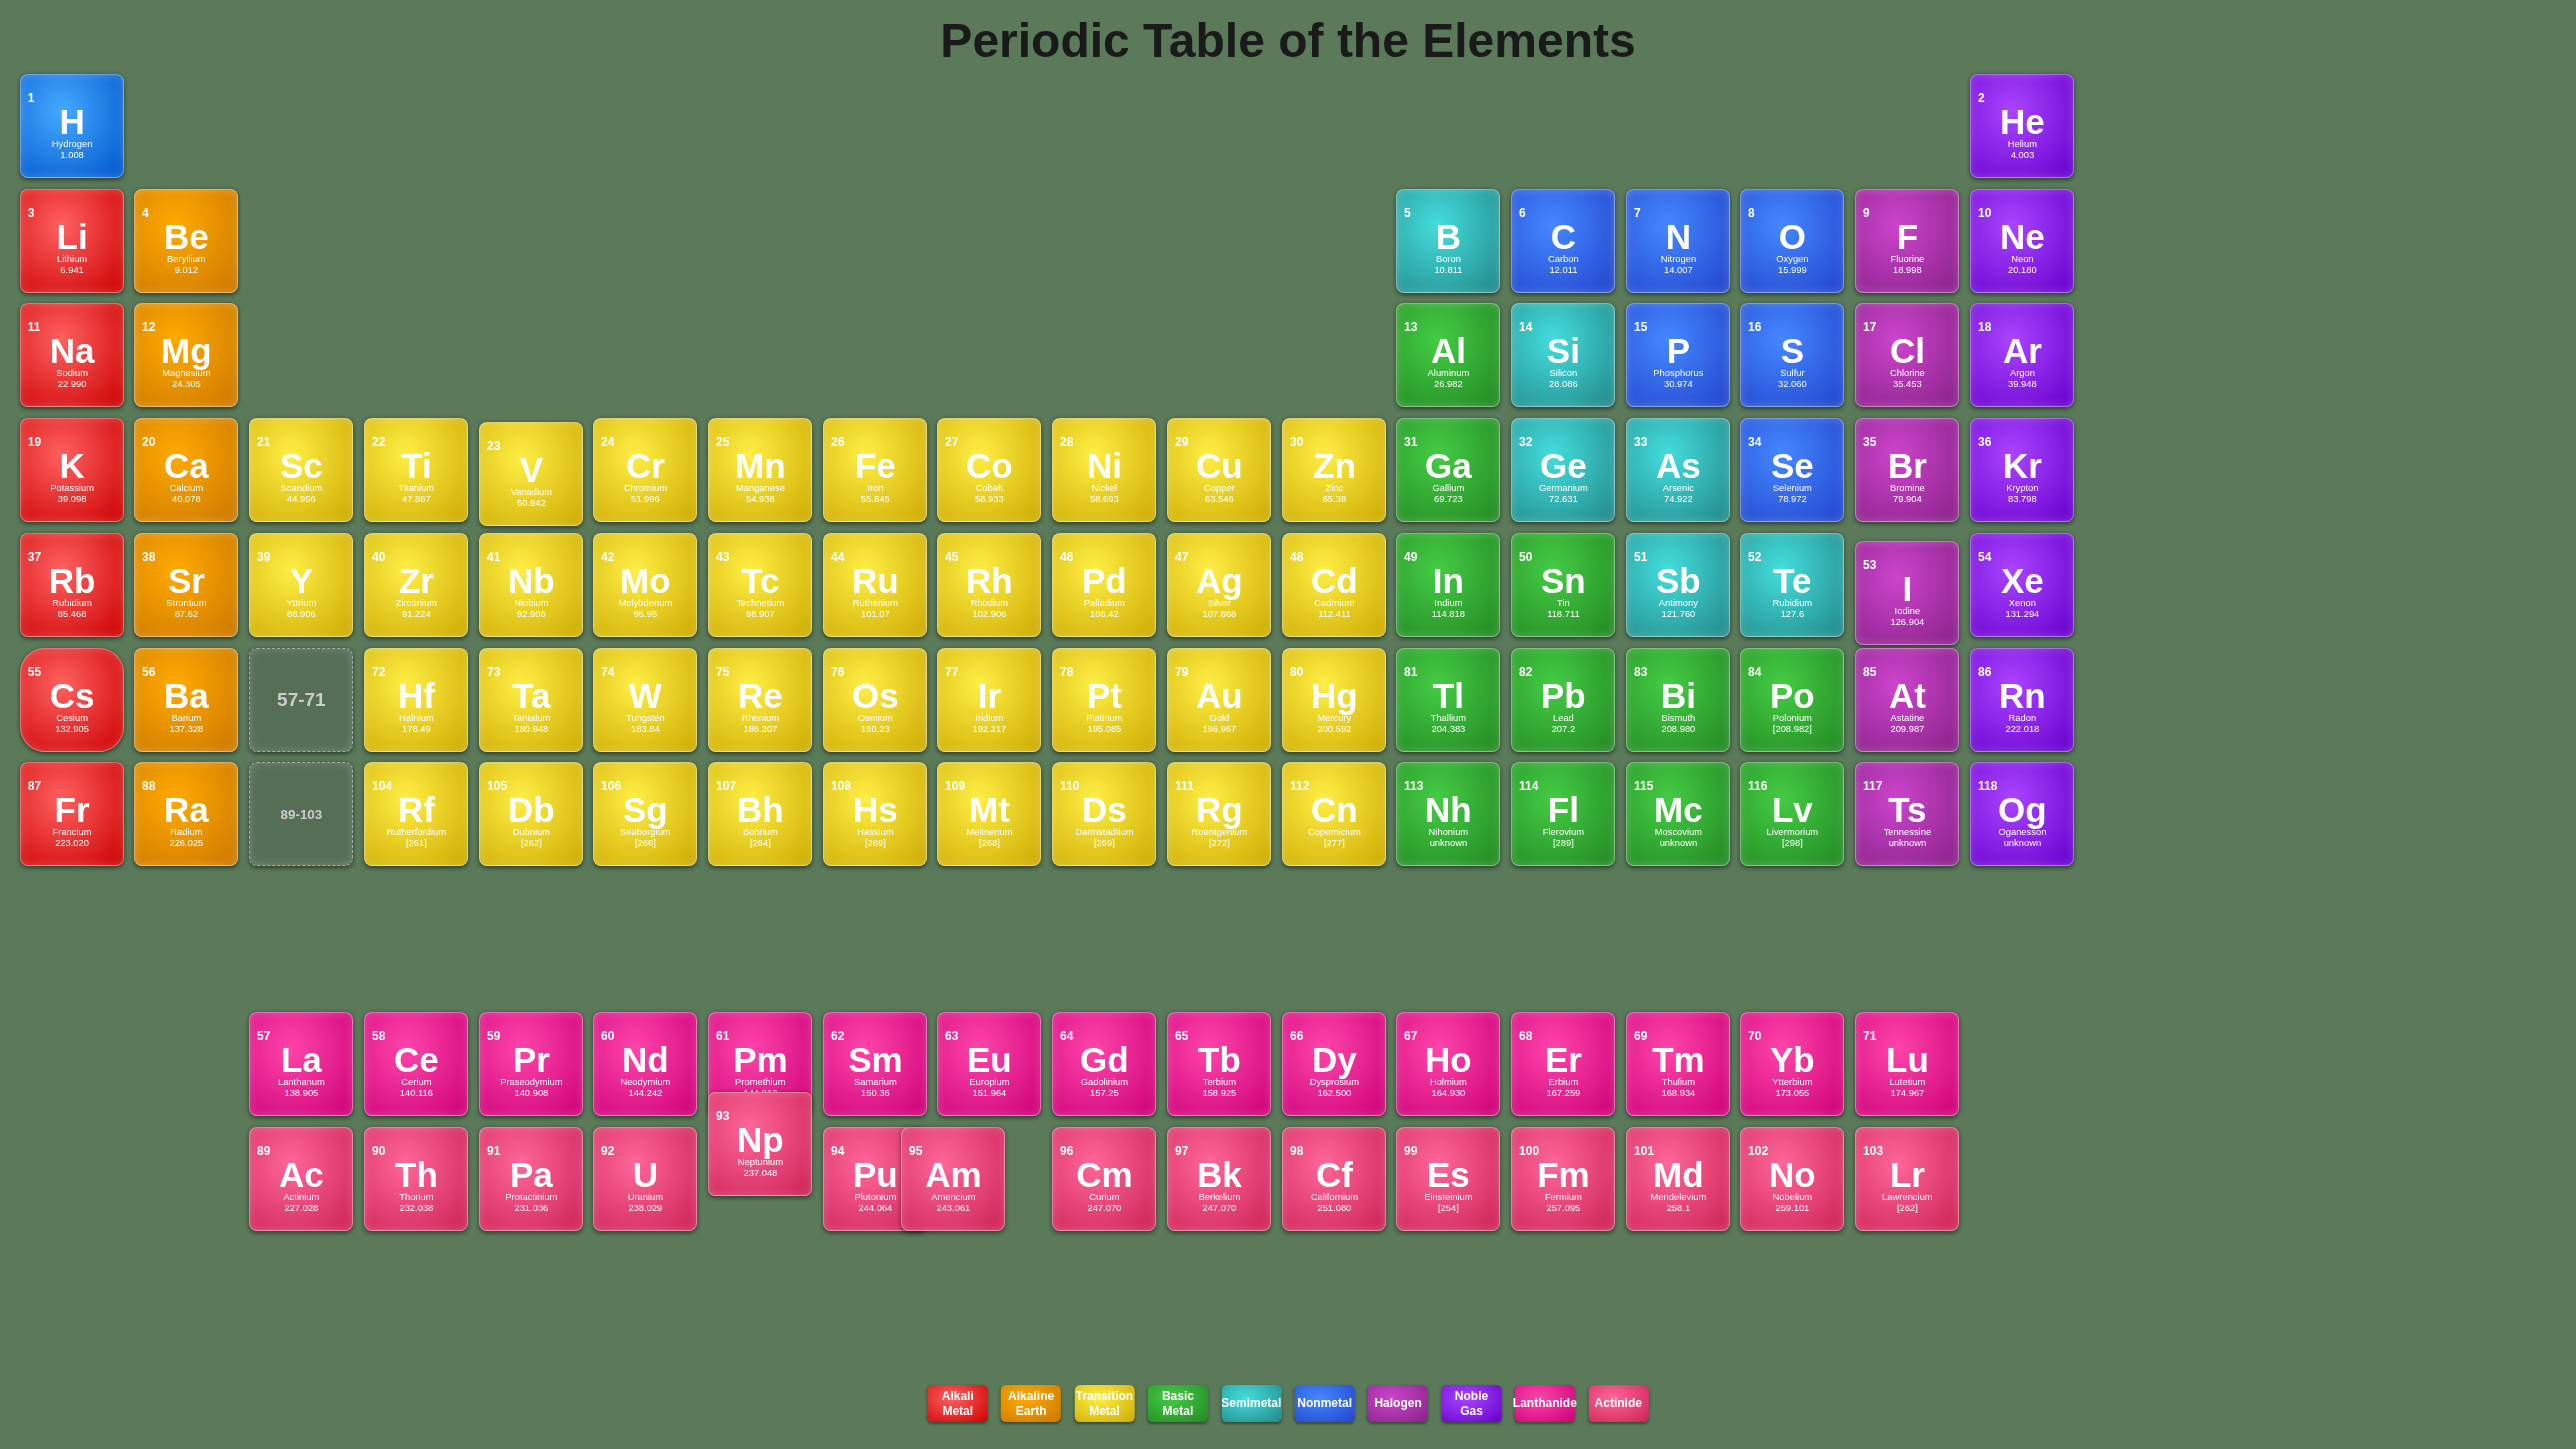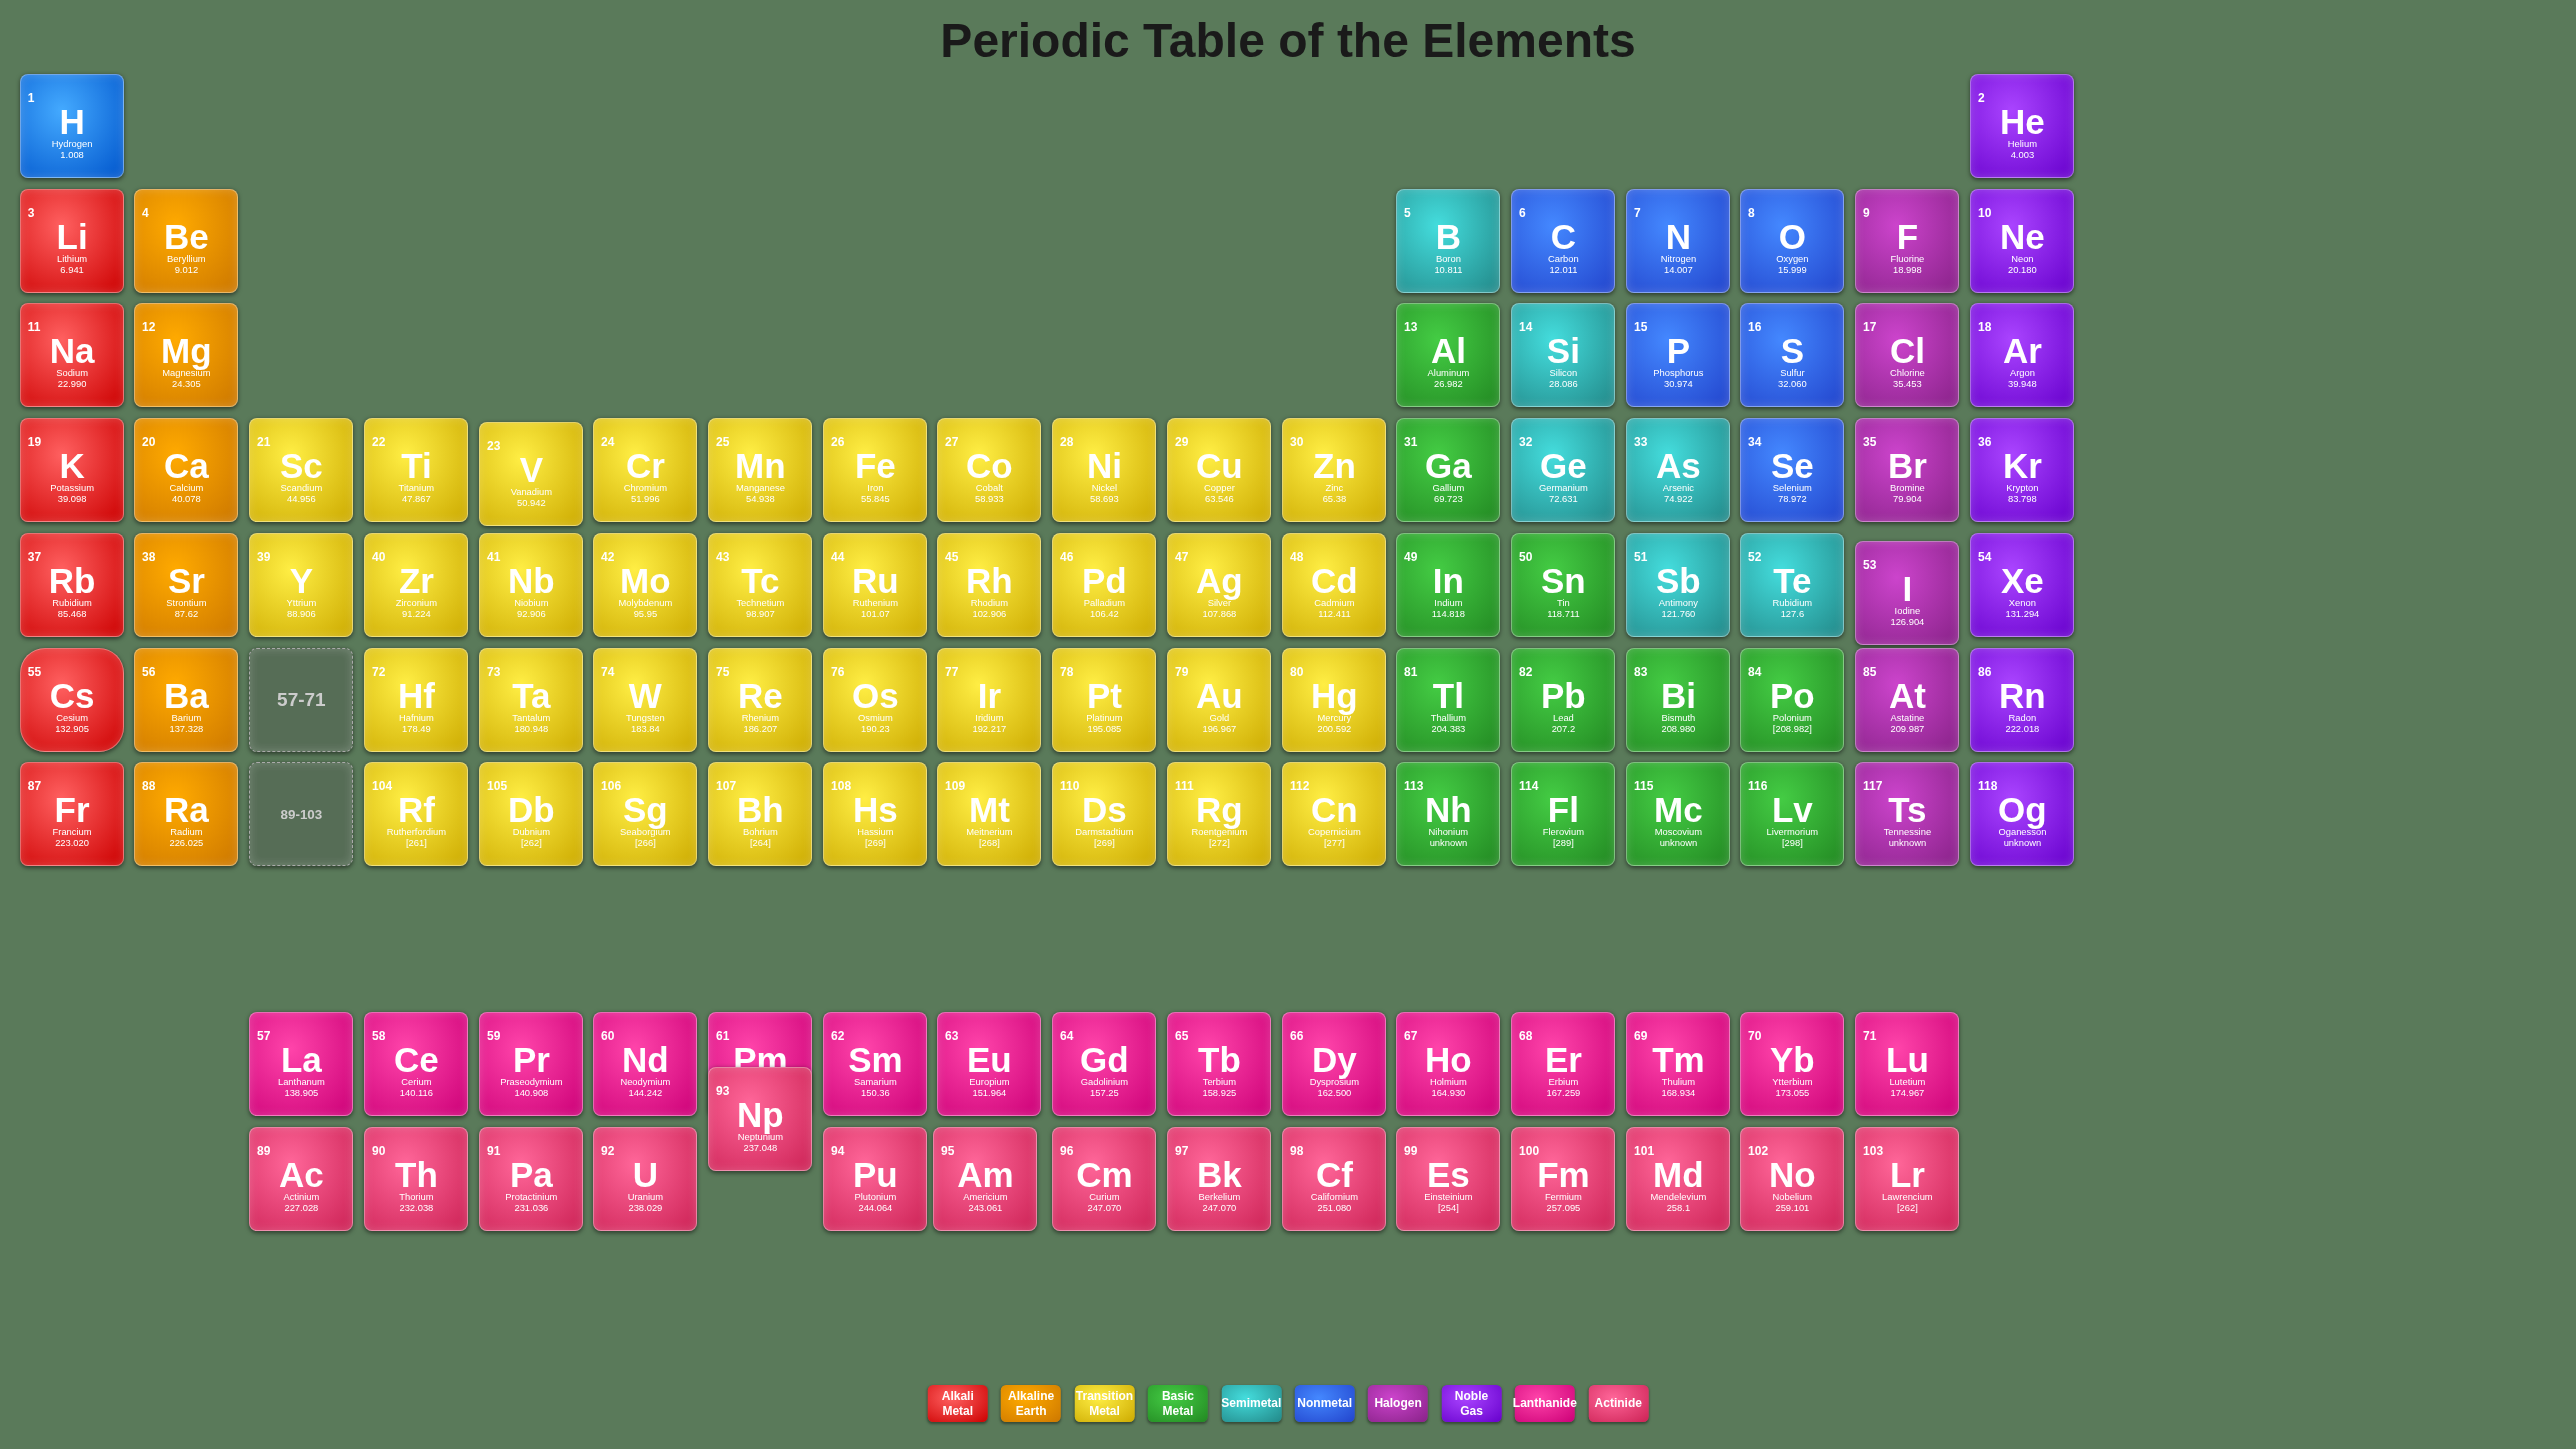--- a/index.html
+++ b/index.html
@@ -742,33 +742,33 @@
       <div class="symbol">Pa</div>
       <div class="name">Protactinium</div>
       <div class="mass">231.036</div>
     </div>
     <div class="element actinide" style="left: 580px; top: 1053px;">
       <div class="num">92</div>
       <div class="symbol">U</div>
       <div class="name">Uranium</div>
       <div class="mass">238.029</div>
     </div>
-    <div class="element actinide" style="left: 695px; top: 993px;">
+    <div class="element actinide" style="left: 695px; top: 1018px; border-radius: 7px;">
       <div class="num">93</div>
       <div class="symbol">Np</div>
       <div class="name">Neptunium</div>
       <div class="mass">237.048</div>
     </div>
     <div class="element actinide" style="left: 810px; top: 1053px;">
       <div class="num">94</div>
       <div class="symbol">Pu</div>
       <div class="name">Plutonium</div>
       <div class="mass">244.064</div>
     </div>
-    <div class="element actinide" style="left: 920px; top: 1053px; justify-content: center;">
+    <div class="element actinide" style="left: 888px; top: 1053px; justify-content: center;">
       <div class="num">95</div>
       <div class="symbol">Am</div>
       <div class="name">Americium</div>
       <div class="mass">243.061</div>
     </div>
     <div class="element actinide" style="left: 1039px; top: 1053px;">
       <div class="num">96</div>
       <div class="symbol">Cm</div>
       <div class="name">Curium</div>
       <div class="mass">247.070</div>

